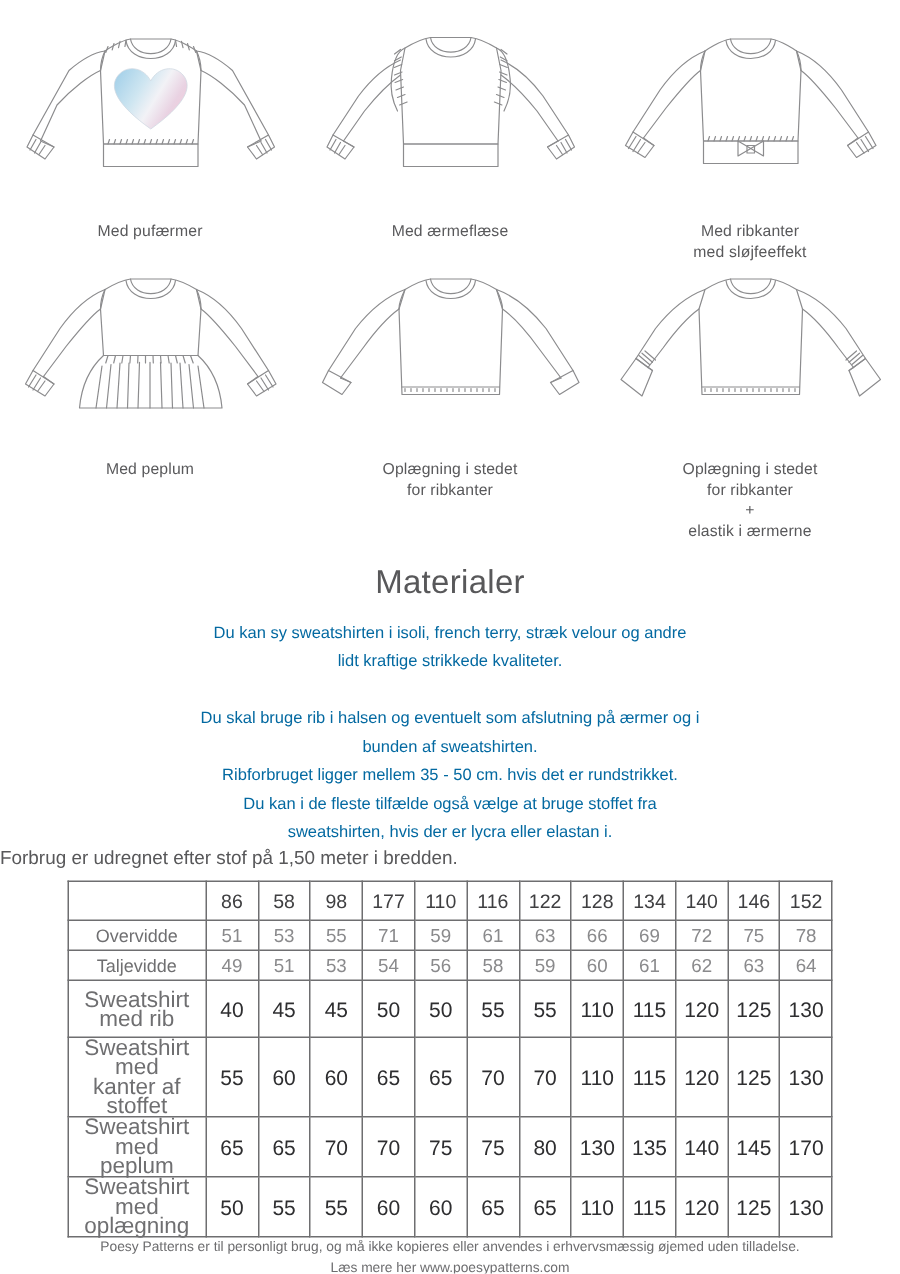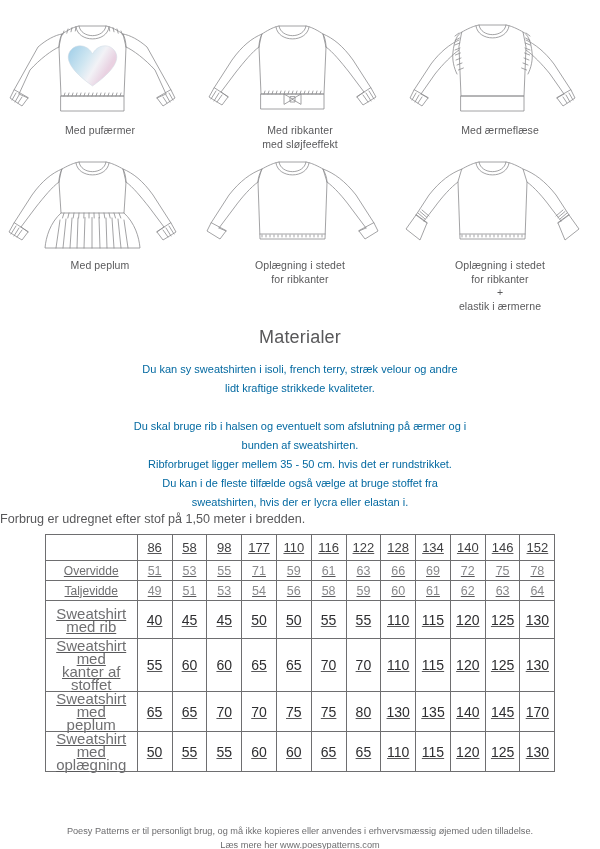--- a/index.html
+++ b/index.html
@@ -23,20 +23,22 @@
     box-sizing: border-box;
   }
   .ill-row {
     display: flex;
     width: 100%;
   }
   .ill-cell {
     width: 200px;
     display: flex;
     flex-direction: column;
+    align-items: center;
+    gap: 24px;
   }
   .ill-art {
     width: 185px;
     height: 104px;
   }
   .ill-art svg { display: block; }
   .ill-caption {
     margin-top: 6px;
     font-size: 10.5px;
     line-height: 13.5px;
@@ -46,21 +48,21 @@
     letter-spacing: .1px;
   }
   .ill-row-2 .ill-art { height: 102px; }
 
   
   .materials {
     margin-top: 14px;
     text-align: center;
   }
   .materials-title {
-    font-size: 18px;
+    font-size: 22px;
     color: #58585a;
     letter-spacing: .2px;
     margin-bottom: 12px;
   }
   .materials p {
     margin: 0;
     font-size: 11px;
     line-height: 19px;
     color: #0369a1;
     white-space: pre-line;
@@ -70,21 +72,20 @@
   
   .table-note {
     font-size: 12.6px;
     color: #58585a;
   }
   table.size-table {
     border-collapse: collapse;
     margin: 8px auto 13px auto;
     width: 510px;
     table-layout: fixed;
-    text-decoration: underline;
   }
   table.size-table td, table.size-table th {
     border: 1px solid #6e6e70;
     text-align: center;
     padding: 0;
     font-weight: normal;
   }
   .col-label { width: 92px; }
   .col-size  { width: 34.8px; }
 
@@ -193,20 +194,58 @@
                    C 121 44, 115 56, 92.5 72 Z" fill="url(#heartGrad)" stroke="#cfd8e2" stroke-width="0.5"></path>
         </svg>
       </div>
       <div class="ill-caption">Med pufærmer</div>
     </div>
 
     <div class="ill-cell">
       <div class="ill-art">
         <svg viewBox="0 0 185 104" width="185" height="104">
           <g fill="none" stroke="#8c8c8e" stroke-width="0.8" stroke-linejoin="round" stroke-linecap="round">
+            <path d="M62 18 C62 18 72 12 79 11 L106 11 C113 12 123 18 123 18
+                     L126 33 L124 82 L61 82 L59 33 Z"></path>
+            <path d="M79 11 C81 24 104 24 106 11"></path>
+            <path d="M76 12 C78 28 107 28 109 12"></path>
+
+            <path d="M59 26 C50 30 40 38 31 50 L14 76"></path>
+            <path d="M59 36 C52 41 43 50 35 60 L21 80"></path>
+
+            <path d="M62 18 C57 20 54 28 53 38 C52 46 54 54 57 60"></path>
+            <path d="M59 19 l-4 3 M59.5 24 l-4.5 2.5 M59.8 29 l-5 2 M60 34 l-5 2
+                     M60.4 39 l-5 2 M61 44 l-5 2 M62 49 l-5 2 M63.4 54 l-5 2"></path>
+
+            <path d="M14 76 L10 84 L22 92 L28 84 Z"></path>
+            <path d="M16 79 L12 86 M19 81 L15 88 M22 83 L18 89"></path>
+            <path d="M21 80 L28 84"></path>
+
+            <path d="M126 26 C135 30 145 38 154 50 L171 76"></path>
+            <path d="M126 36 C133 41 142 50 150 60 L164 80"></path>
+
+            <path d="M123 18 C128 20 131 28 132 38 C133 46 131 54 128 60"></path>
+            <path d="M126 19 l4 3 M125.5 24 l4.5 2.5 M125.2 29 l5 2 M125 34 l5 2
+                     M124.6 39 l5 2 M124 44 l5 2 M123 49 l5 2 M121.6 54 l5 2"></path>
+
+            <path d="M171 76 L175 84 L163 92 L157 84 Z"></path>
+            <path d="M169 79 L173 86 M166 81 L170 88 M163 83 L167 89"></path>
+            <path d="M164 80 L157 84"></path>
+
+            <path d="M61 82 L124 82 L124 97 L61 97 Z"></path>
+          </g>
+        </svg>
+      </div>
+      <div class="ill-caption">Med ærmeflæse</div>
+    </div>
+
+    <div class="ill-cell">
+      <div class="ill-art">
+        <svg viewBox="0 0 185 104" width="185" height="104">
+          <g fill="none" stroke="#8c8c8e" stroke-width="0.8" stroke-linejoin="round" stroke-linecap="round">
             <path d="M62 20 C62 20 72 13 79 12 L106 12 C113 13 123 20 123 20
                      L126 33 L124 80 L61 80 L59 33 Z"></path>
             <path d="M79 12 C81 25 104 25 106 12"></path>
             <path d="M76 13 C78 29 107 29 109 13"></path>
 
             <path d="M62 20 C52 24 42 32 32 46 L14 74"></path>
             <path d="M59 33 C52 38 44 48 36 58 L21 78"></path>
             <path d="M62 20 C60 24 59 28 59 33"></path>
 
             <path d="M14 74 L9 83 L22 91 L28 83 Z"></path>
@@ -228,58 +267,20 @@
             <path d="M61 80 L124 80 L124 95 L61 95 Z"></path>
 
             <path d="M92.5 85 L84 80 L84 90 Z"></path>
             <path d="M92.5 85 L101 80 L101 90 Z"></path>
             <path d="M90 83 L90 88 L95 88 L95 83 Z"></path>
           </g>
         </svg>
       </div>
       <div class="ill-caption">Med ribkanter
 med sløjfeeffekt</div>
-    </div>
-
-    <div class="ill-cell">
-      <div class="ill-art">
-        <svg viewBox="0 0 185 104" width="185" height="104">
-          <g fill="none" stroke="#8c8c8e" stroke-width="0.8" stroke-linejoin="round" stroke-linecap="round">
-            <path d="M62 18 C62 18 72 12 79 11 L106 11 C113 12 123 18 123 18
-                     L126 33 L124 82 L61 82 L59 33 Z"></path>
-            <path d="M79 11 C81 24 104 24 106 11"></path>
-            <path d="M76 12 C78 28 107 28 109 12"></path>
-
-            <path d="M59 26 C50 30 40 38 31 50 L14 76"></path>
-            <path d="M59 36 C52 41 43 50 35 60 L21 80"></path>
-
-            <path d="M62 18 C57 20 54 28 53 38 C52 46 54 54 57 60"></path>
-            <path d="M59 19 l-4 3 M59.5 24 l-4.5 2.5 M59.8 29 l-5 2 M60 34 l-5 2
-                     M60.4 39 l-5 2 M61 44 l-5 2 M62 49 l-5 2 M63.4 54 l-5 2"></path>
-
-            <path d="M14 76 L10 84 L22 92 L28 84 Z"></path>
-            <path d="M16 79 L12 86 M19 81 L15 88 M22 83 L18 89"></path>
-            <path d="M21 80 L28 84"></path>
-
-            <path d="M126 26 C135 30 145 38 154 50 L171 76"></path>
-            <path d="M126 36 C133 41 142 50 150 60 L164 80"></path>
-
-            <path d="M123 18 C128 20 131 28 132 38 C133 46 131 54 128 60"></path>
-            <path d="M126 19 l4 3 M125.5 24 l4.5 2.5 M125.2 29 l5 2 M125 34 l5 2
-                     M124.6 39 l5 2 M124 44 l5 2 M123 49 l5 2 M121.6 54 l5 2"></path>
-
-            <path d="M171 76 L175 84 L163 92 L157 84 Z"></path>
-            <path d="M169 79 L173 86 M166 81 L170 88 M163 83 L167 89"></path>
-            <path d="M164 80 L157 84"></path>
-
-            <path d="M61 82 L124 82 L124 97 L61 97 Z"></path>
-          </g>
-        </svg>
-      </div>
-      <div class="ill-caption">Med ærmeflæse</div>
     </div>
 
   </div>
 
   <div class="ill-row ill-row-2">
 
     <div class="ill-cell">
       <div class="ill-art">
         <svg viewBox="0 0 185 104" width="185" height="104">
           <g fill="none" stroke="#8c8c8e" stroke-width="0.8" stroke-linejoin="round" stroke-linecap="round">

